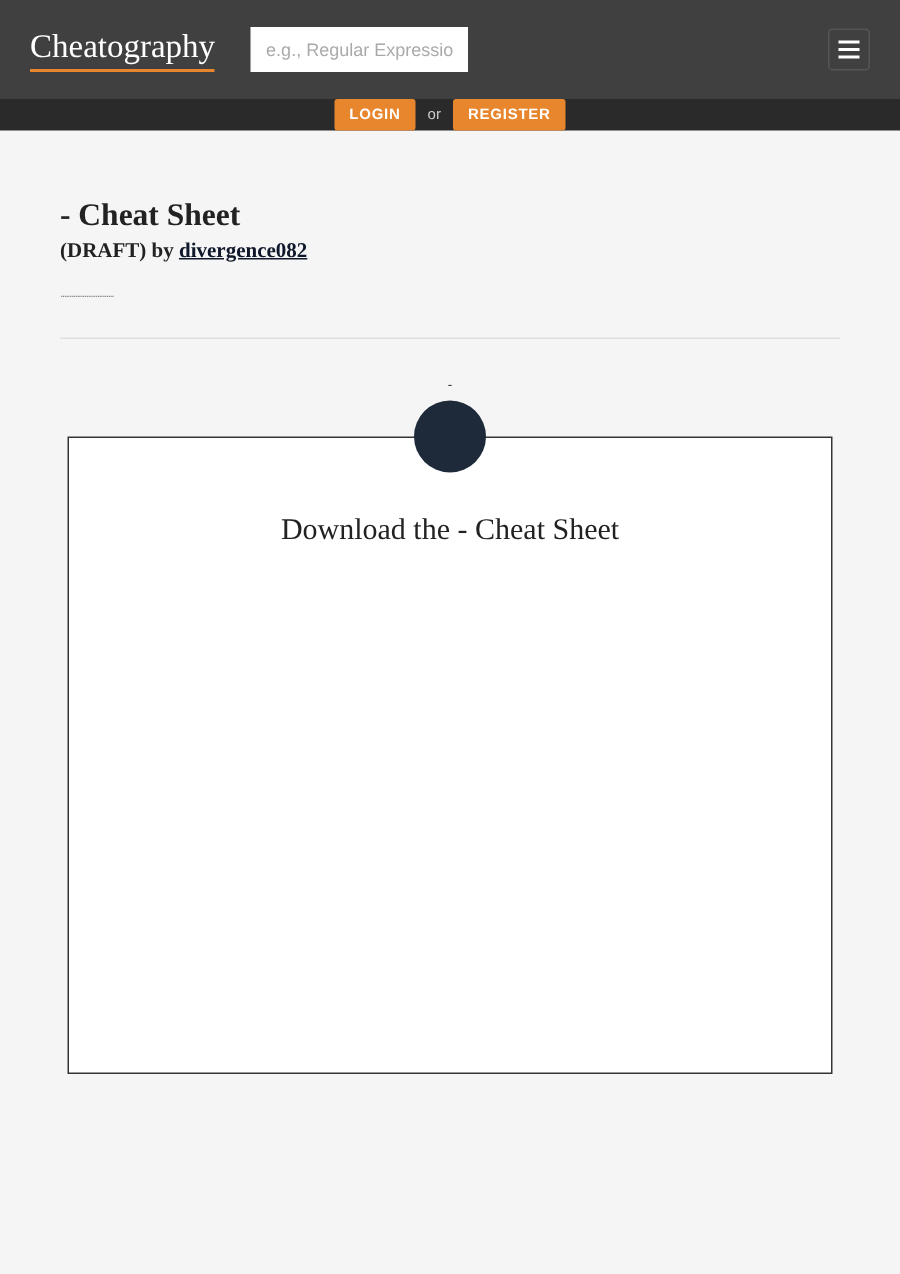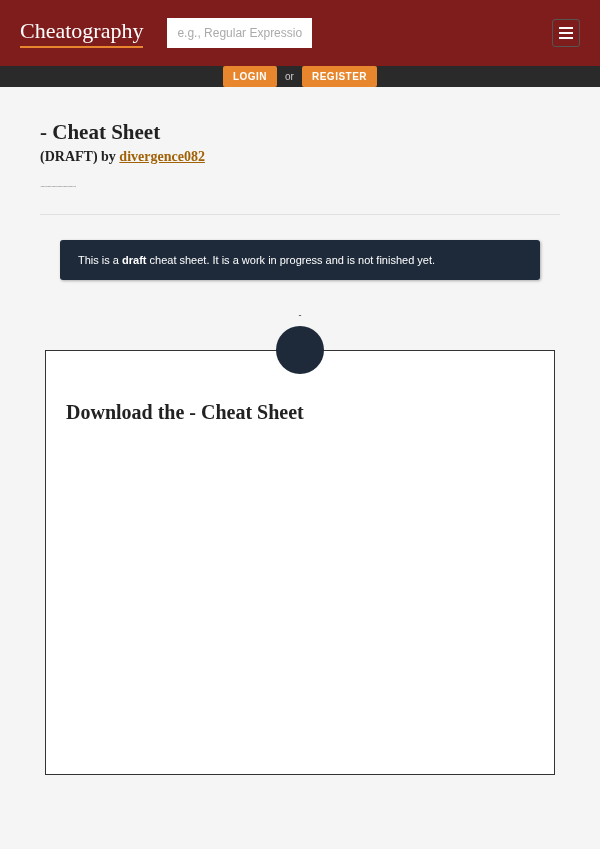--- a/index.html
+++ b/index.html
@@ -7,21 +7,21 @@
       padding: 0;
       box-sizing: border-box;
     }
     body {
       font-family: Arial, Helvetica, sans-serif;
       background: #f5f5f5;
       width: 600px;
       margin: 0 auto;
     }
     .header {
-      background: #7f1d1d;
+      background: #404040;
       padding: 18px 20px;
       display: flex;
       align-items: center;
       gap: 24px;
     }
     .logo {
       color: #fff;
       font-family: Georgia, 'Times New Roman', serif;
       font-size: 22px;
       font-weight: normal;
@@ -77,37 +77,37 @@
       letter-spacing: 0.5px;
       cursor: pointer;
       border-radius: 2px;
     }
     .or-text {
       color: #ccc;
       font-size: 10px;
       text-align: right;
     }
     .content {
-      padding: 33px 40px;
+      padding: 44px 40px;
     }
     .title {
       font-family: Georgia, 'Times New Roman', serif;
       font-size: 21px;
       font-weight: bold;
       color: #222;
       margin-bottom: 4px;
     }
     .subtitle {
       font-family: Georgia, 'Times New Roman', serif;
       font-size: 14px;
       color: #222;
       font-weight: bold;
     }
     .author-link {
-      color: #a16207;
+      color: #0f172a;
       text-decoration: underline;
       cursor: pointer;
       text-align: center;
     }
     .dots {
       font-size: 8px;
       color: #888;
       letter-spacing: -1px;
       margin-top: 15px;
     }
@@ -148,22 +148,23 @@
       left: 50%;
       transform: translateX(-50%);
     }
     .download-box {
       border: 1px solid #333;
       padding: 50px 20px 350px 20px;
       background: #fff;
     }
     .download-title {
       font-family: Georgia, 'Times New Roman', serif;
+      text-align: center;
       font-size: 20px;
-      font-weight: bold;
+      font-weight: normal;
       color: #222;
     }
   </style>
 </head>
 <body>
 
 <div class="header">
   <div class="logo">Cheatography</div>
   <input type="text" class="search-input" placeholder="e.g., Regular Expressions" style="">
   <button class="menu-btn">
@@ -181,23 +182,20 @@
 
 <div class="content">
   <h1 class="title">- Cheat Sheet</h1>
   <div class="subtitle">
     <span>(DRAFT) by </span><a class="author-link">divergence082</a>
   </div>
   <div class="dots">.............................</div>
 
   <hr class="divider">
 
-  <div class="draft-notice">
-    <span>This is a </span><strong>draft</strong><span> cheat sheet. It is a work in progress and is not finished yet.</span>
-  </div>
 
   <div class="mini-mark">-</div>
 
   <div class="download-section">
     <div class="circle"></div>
     <div class="download-box">
       <h2 class="download-title">Download the - Cheat Sheet</h2>
     </div>
   </div>
 </div>

